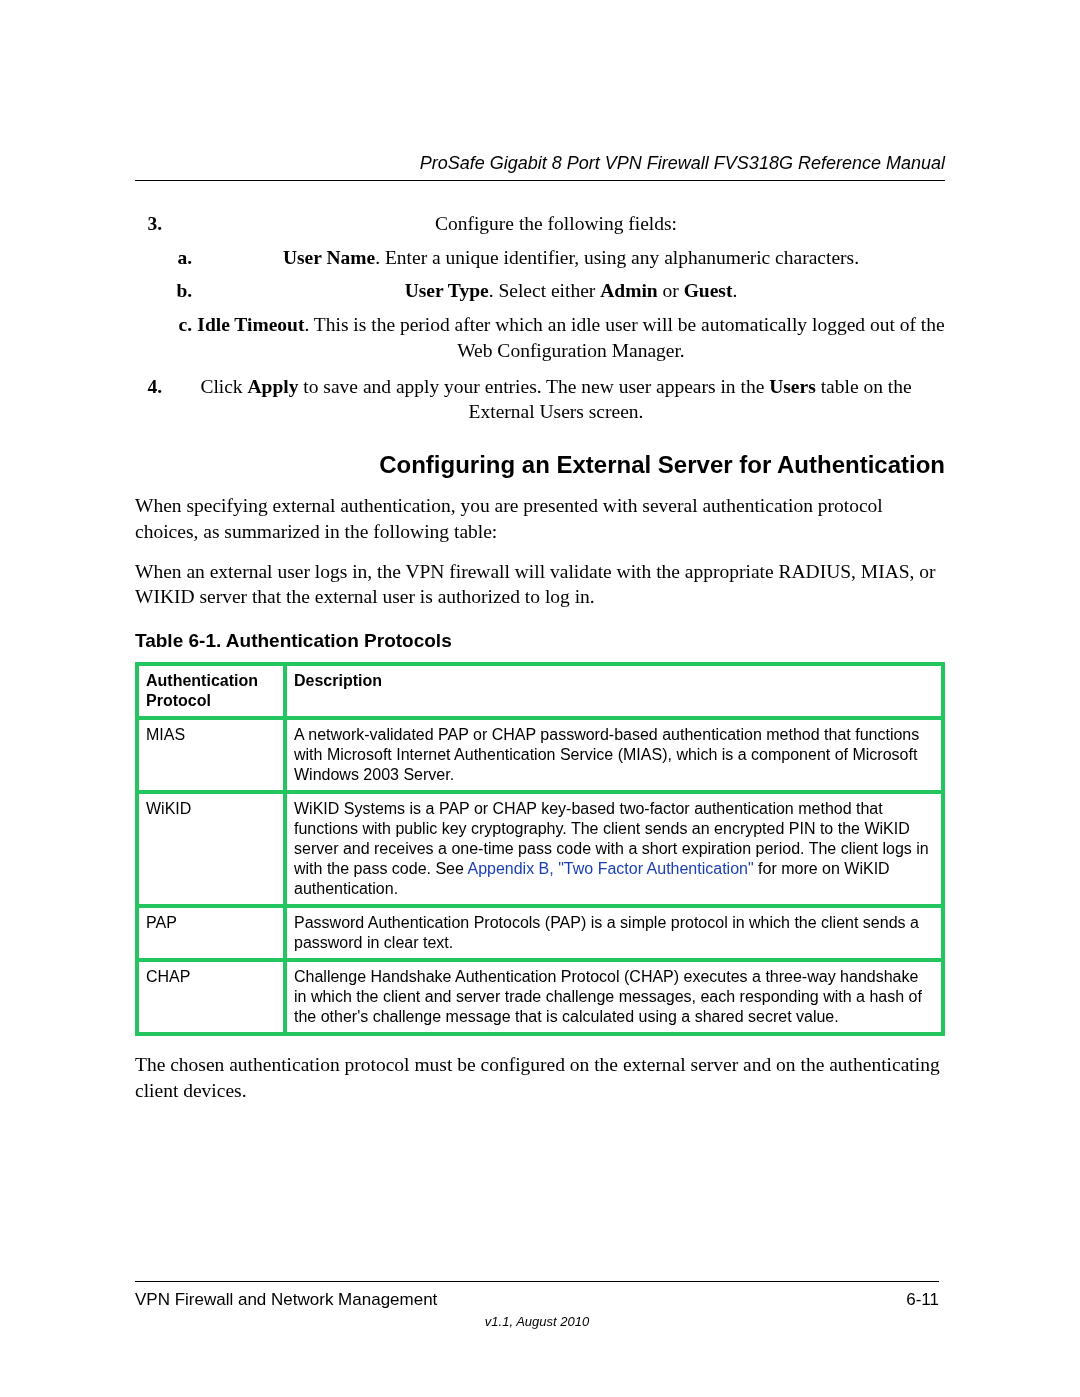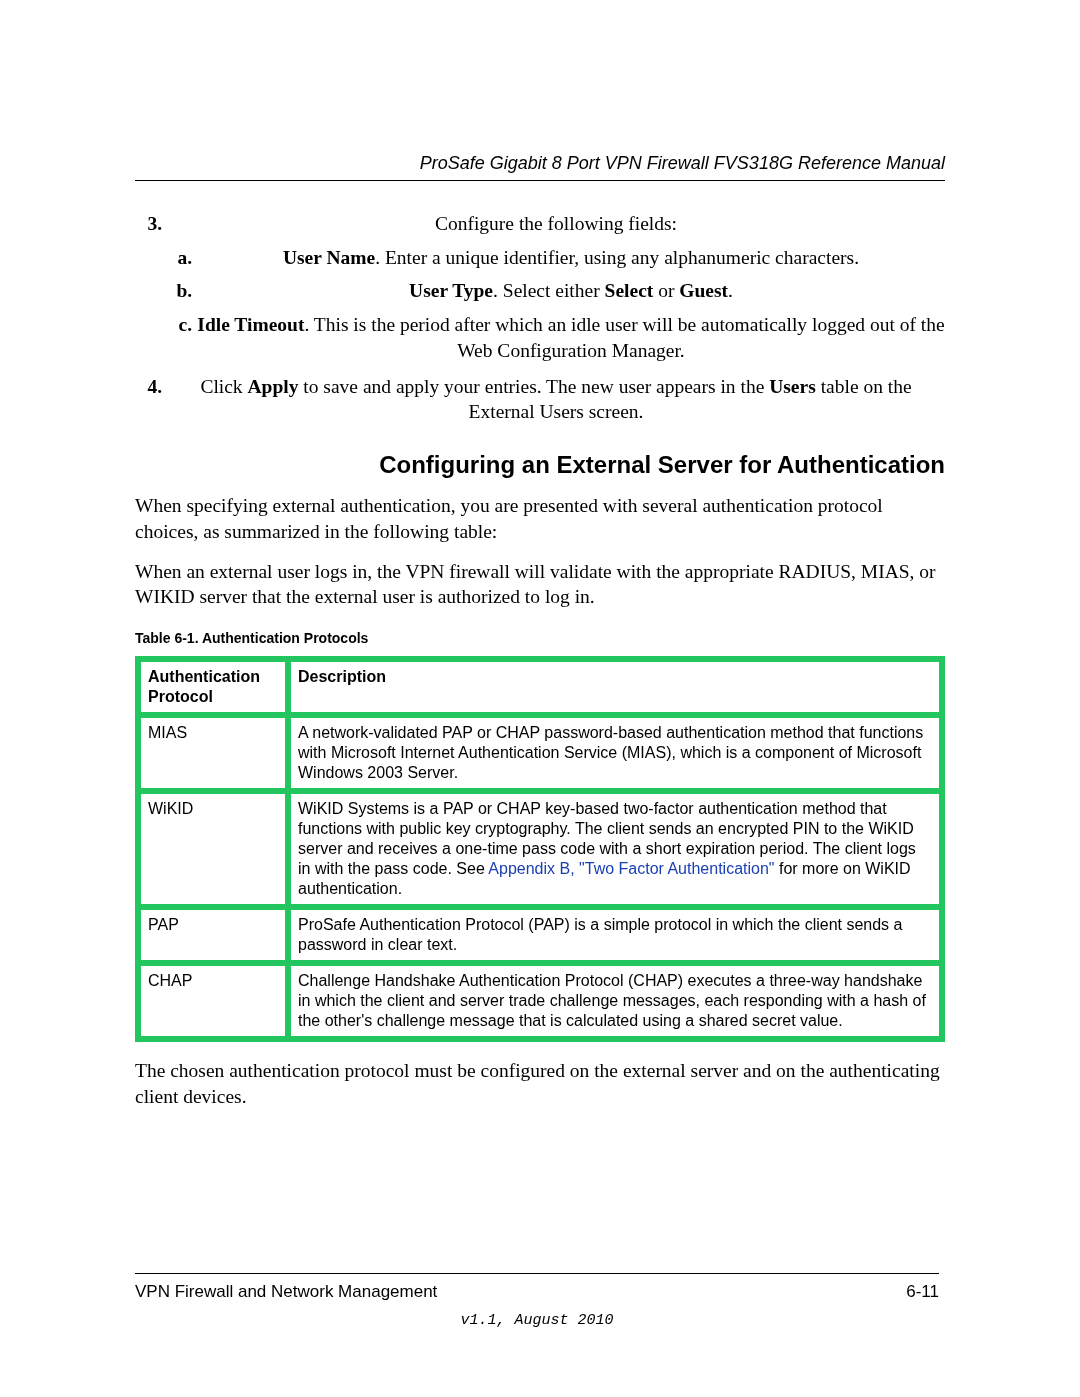--- a/index.html
+++ b/index.html
@@ -58,32 +58,32 @@
     text-align: right;
   }
   p.body {
     font-size: 19.5px;
     line-height: 1.32;
     margin: 0 0 14px 0;
   }
   .table-caption {
     font-family: Arial, Helvetica, sans-serif;
     font-weight: bold;
-    font-size: 14px;
+    font-size: 19px;
     margin: 20px 0 10px 0;
   }
   table.auth {
     border-collapse: collapse;
     width: 100%;
     font-family: Arial, Helvetica, sans-serif;
     font-size: 16px;
     line-height: 1.25;
   }
   table.auth th, table.auth td {
-    border: 6px solid #22c55e;
+    border: 4px solid #22c55e;
     padding: 5px 7px;
     text-align: left;
     vertical-align: top;
   }
   table.auth th {
     font-weight: bold;
   }
   table.auth th.col1 {
     width: 130px;
   }
@@ -101,42 +101,42 @@
     margin-bottom: 8px;
   }
   .footer-row {
     display: flex;
     justify-content: space-between;
     font-family: Arial, Helvetica, sans-serif;
     font-size: 17px;
   }
   .footer-version {
     text-align: center;
-    font-family: Liberation Mono, monospace;
+    font-family: Liberation Sans, sans-serif;
     font-style: italic;
-    font-size: 15px;
-    margin-top: 10px;
+    font-size: 13px;
+    margin-top: 4px;
   }
 </style>
 </head>
 <body>
 
 <div class="page">
 
   <div class="running-header">ProSafe Gigabit 8 Port VPN Firewall FVS318G Reference Manual</div>
 
   <ol class="main-list" start="3">
     <li>
       <span>Configure the following fields:</span>
       <ol class="sub-list">
         <li>
           <span class="bold">User Name</span><span>. Enter a unique identifier, using any alphanumeric characters.</span>
         </li>
         <li>
-          <span class="bold">User Type</span><span>. Select either </span><span class="bold">Select</span><span> or </span><span class="bold">Guest</span><span>.</span>
+          <span class="bold">User Type</span><span>. Select either </span><span class="bold">Admin</span><span> or </span><span class="bold">Guest</span><span>.</span>
         </li>
         <li>
           <span class="bold">Idle Timeout</span><span>. This is the period after which an idle user will be automatically logged out of the Web Configuration Manager.</span>
         </li>
       </ol>
     </li>
     <li>
       <span>Click </span><span class="bold">Apply</span><span> to save and apply your entries. The new user appears in the </span><span class="bold">Users</span><span> table on the External Users screen.</span>
     </li>
   </ol>
@@ -161,21 +161,21 @@
         <td>A network-validated PAP or CHAP password-based authentication method that functions with Microsoft Internet Authentication Service (MIAS), which is a component of Microsoft Windows 2003 Server.</td>
       </tr>
       <tr>
         <td>WiKID</td>
         <td>
           <span>WiKID Systems is a PAP or CHAP key-based two-factor authentication method that functions with public key cryptography. The client sends an encrypted PIN to the WiKID server and receives a one-time pass code with a short expiration period. The client logs in with the pass code. See </span><span class="link">Appendix B, "Two Factor Authentication"</span><span> for more on WiKID authentication.</span>
         </td>
       </tr>
       <tr>
         <td>PAP</td>
-        <td>ProSafe Authentication Protocol (PAP) is a simple protocol in which the client sends a password in clear text.</td>
+        <td>Password Authentication Protocols (PAP) is a simple protocol in which the client sends a password in clear text.</td>
       </tr>
       <tr>
         <td>CHAP</td>
         <td>Challenge Handshake Authentication Protocol (CHAP) executes a three-way handshake in which the client and server trade challenge messages, each responding with a hash of the other's challenge message that is calculated using a shared secret value.</td>
       </tr>
     </tbody>
   </table>
 
   <p class="body" style="margin-top:16px;">The chosen authentication protocol must be configured on the external server and on the authenticating client devices.</p>
 

